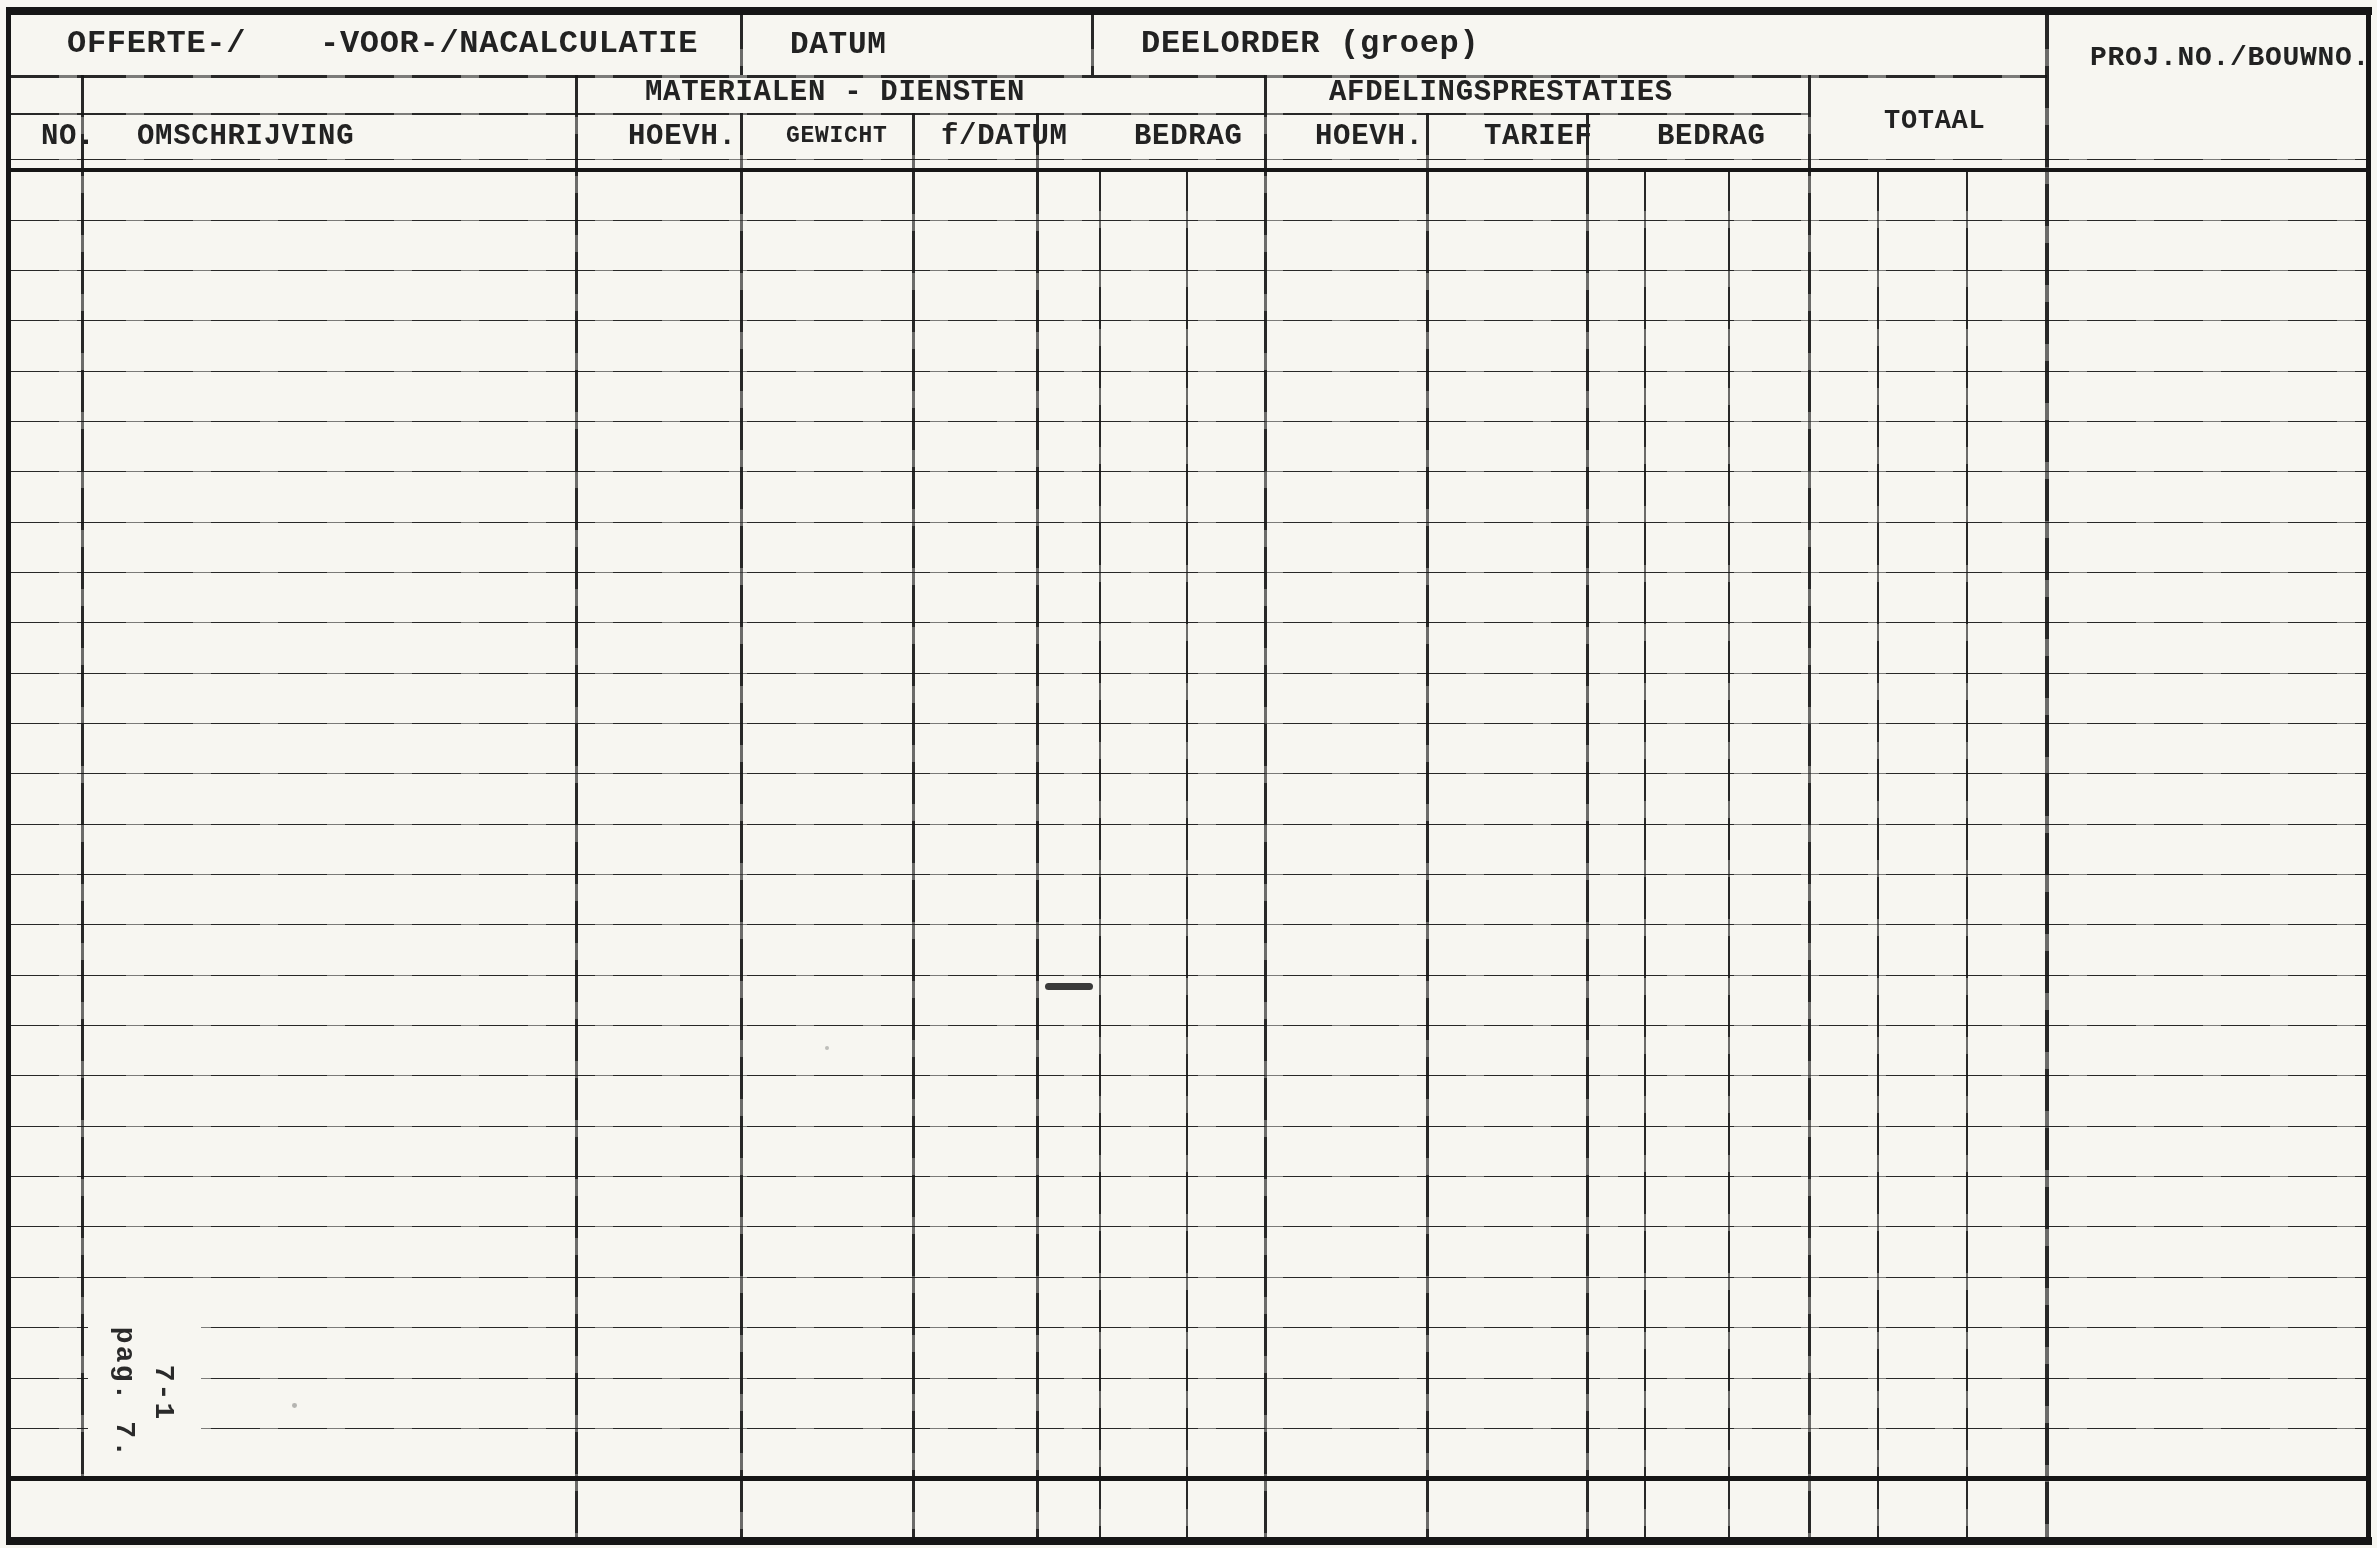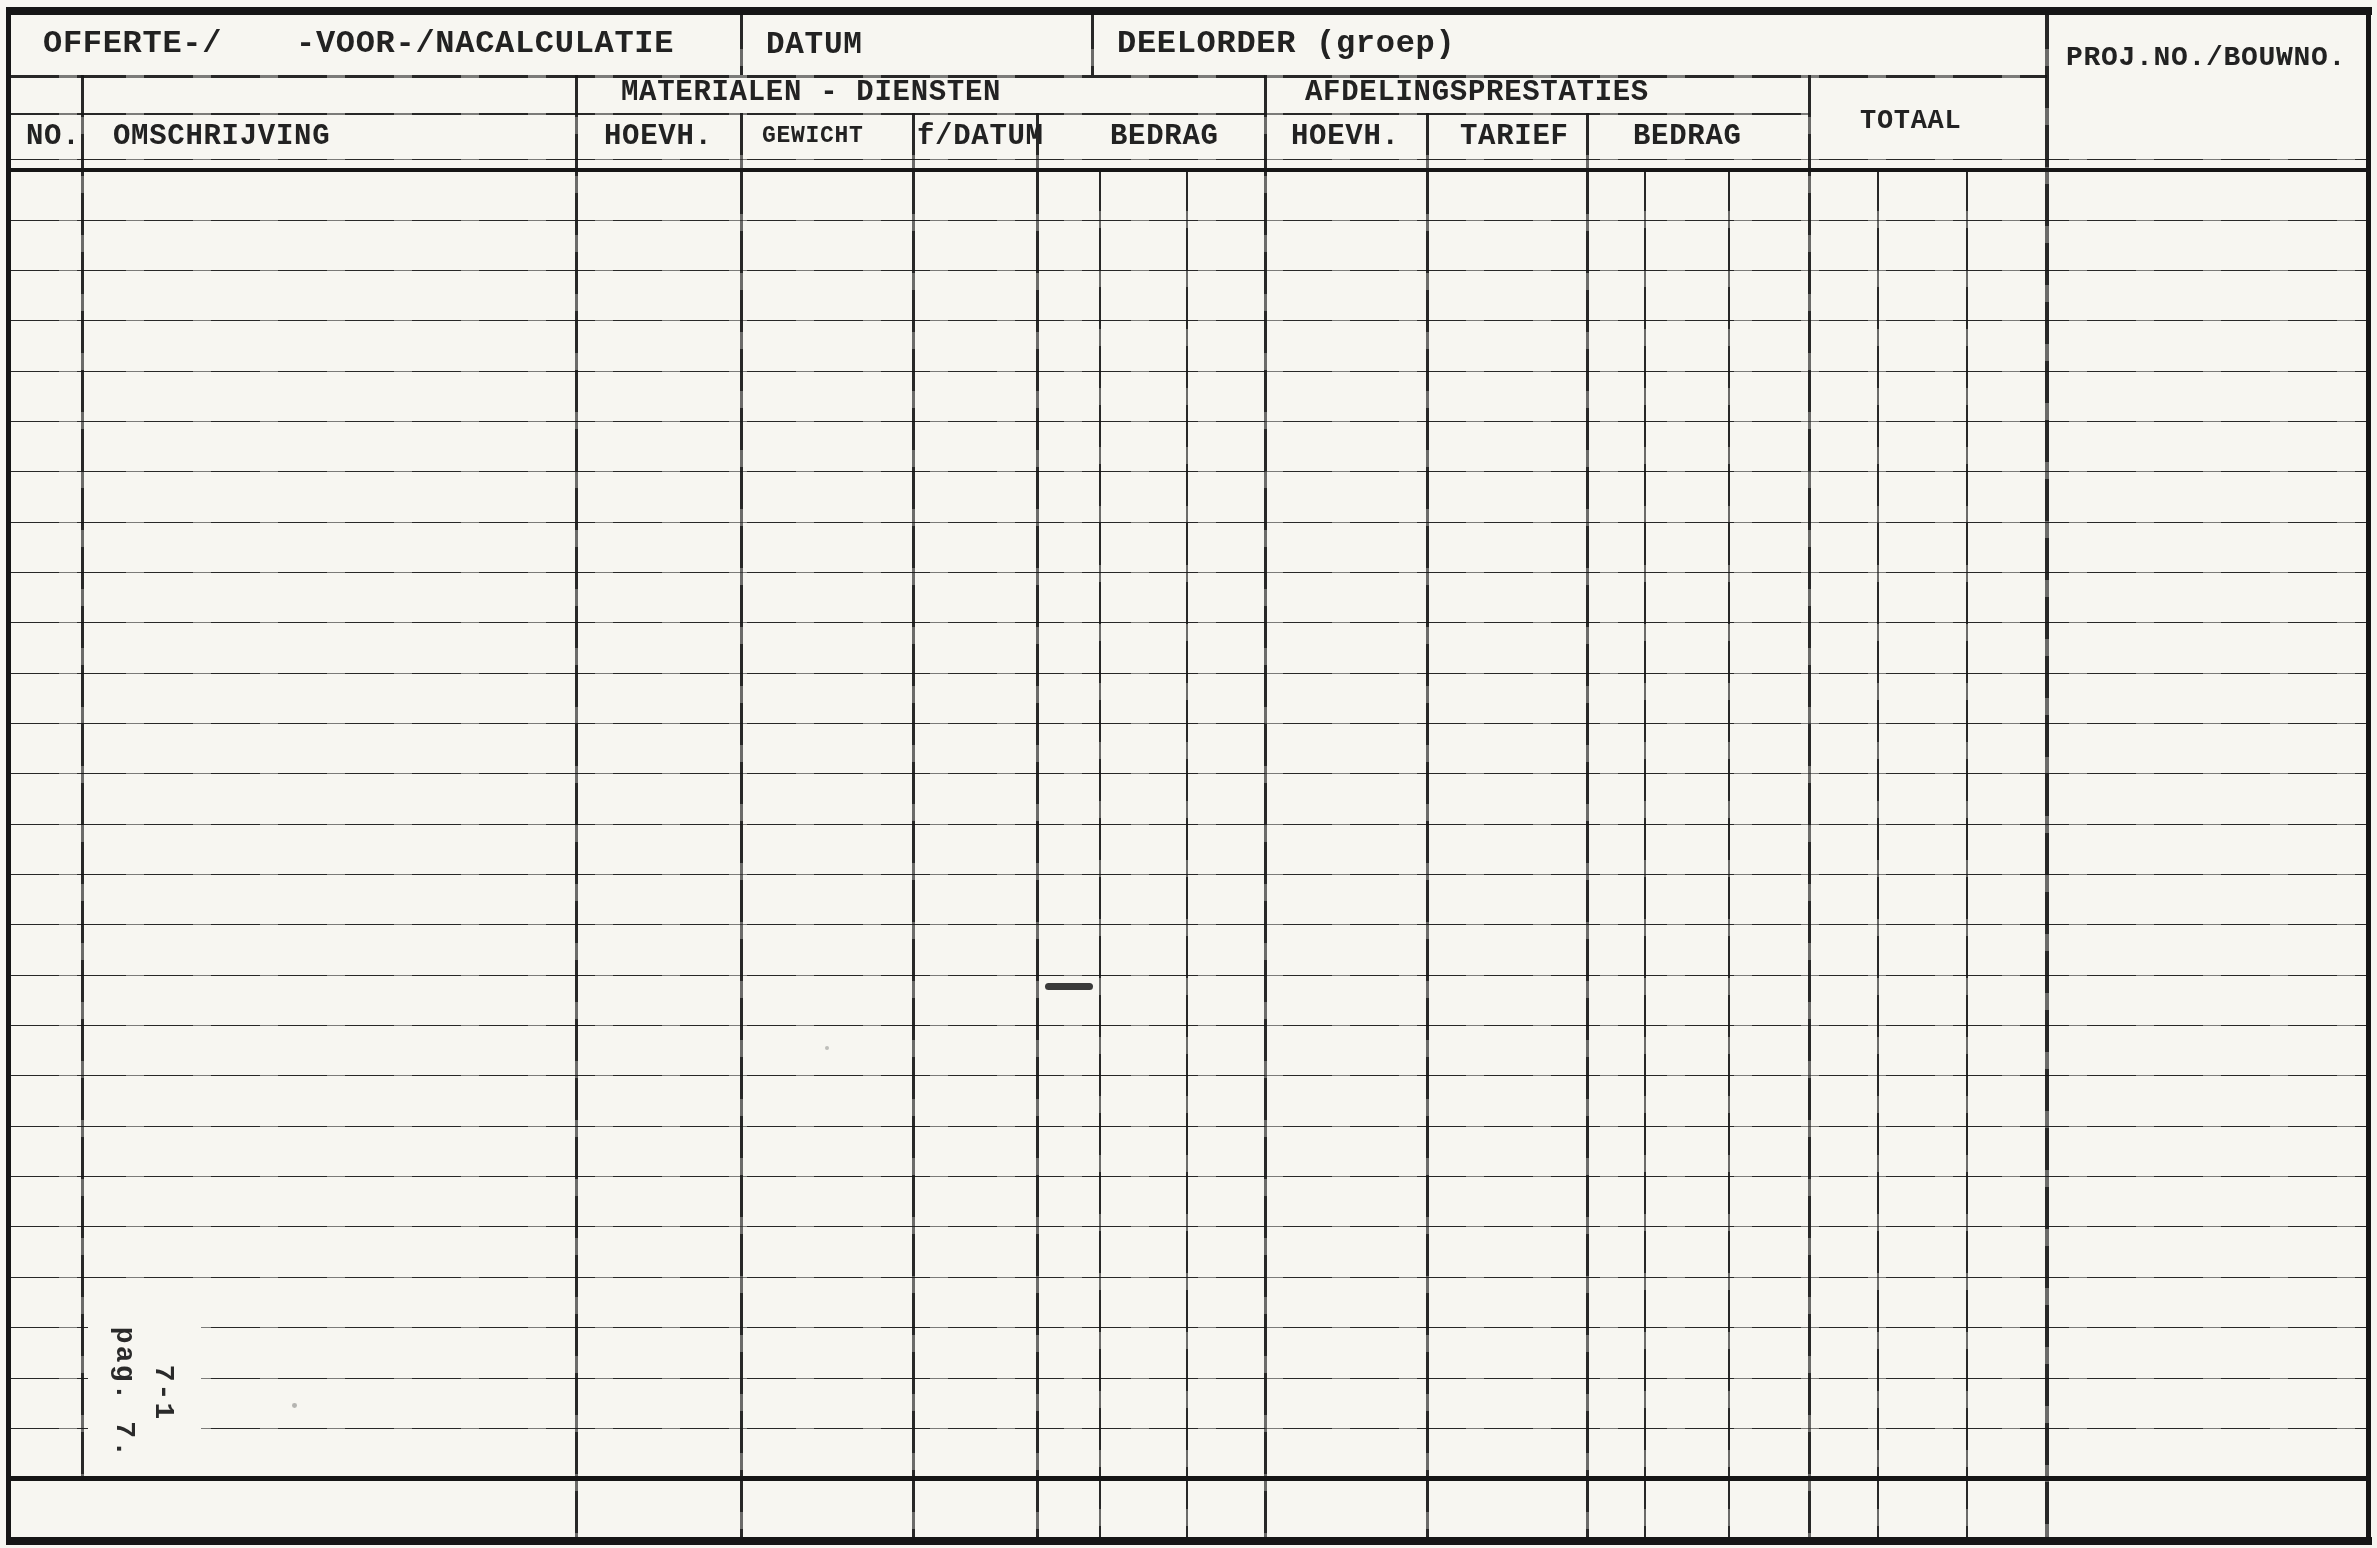--- a/index.html
+++ b/index.html
@@ -36,21 +36,21 @@
     background:#f7f6f1;z-index:3;
     display:flex;align-items:center;justify-content:center;
   }
   .page-note{
     transform:rotate(90deg);
     font-size:28px;line-height:39px;font-weight:700;
     letter-spacing:2.1px;text-align:center;color:#2a2a2a;
     white-space:nowrap;
   }
   .speck{position:absolute;background:#3a3a3a;z-index:2;}
-  .labels{position:absolute;inset:0;z-index:4;}
+  .labels{position:absolute;inset:0;z-index:4;margin-left:24px;}
 </style>
 </head>
 <body>
 
 <div class="sheet">
 
   <div id="lines">
       <div class="hline border" style="left: 5.6px; top: 7px; width: 2366px; height: 8.4px;"></div>
       <div class="hline border" style="left: 5.6px; top: 1537px; width: 2366px; height: 7.7px;"></div>
       <div class="vline border" style="left: 5.6px; top: 7px; width: 5.6px; height: 1538px;"></div>
@@ -121,21 +121,21 @@
     <span class="lbl" style="left:43px;top:24px;font-size:32px;">OFFERTE-/</span>
     <span class="lbl" style="left:296px;top:24px;font-size:32px;">-VOOR-/NACALCULATIE</span>
     <span class="lbl" style="left:766px;top:25px;font-size:31px;">DATUM</span>
     <span class="lbl" style="left:1117px;top:24px;font-size:32px;">DEELORDER (groep)</span>
     <span class="lbl" style="left:2066px;top:38px;font-size:28px;">PROJ.NO./BOUWNO.</span>
 
     <span class="lbl" style="left:621px;top:73px;font-size:29px;">MATERIALEN - DIENSTEN</span>
     <span class="lbl" style="left:1305px;top:73px;font-size:29px;">AFDELINGSPRESTATIES</span>
     <span class="lbl" style="left:1860px;top:102px;font-size:27px;">TOTAAL</span>
 
-    <span class="lbl" style="left:26px;top:117px;font-size:29px;">NO.</span>
+    <span class="lbl" style="left:17px;top:117px;font-size:29px;">NO.</span>
     <span class="lbl" style="left:113px;top:117px;font-size:29px;text-align:center;">OMSCHRIJVING</span>
     <span class="lbl" style="left:604px;top:117px;font-size:29px;">HOEVH.</span>
     <span class="lbl" style="left:762px;top:117px;font-size:23px;">GEWICHT</span>
     <span class="lbl" style="left:917px;top:117px;font-size:29px;">f/DATUM</span>
     <span class="lbl" style="left:1110px;top:117px;font-size:29px;">BEDRAG</span>
     <span class="lbl" style="left:1291px;top:117px;font-size:29px;">HOEVH.</span>
     <span class="lbl" style="left:1460px;top:117px;font-size:29px;">TARIEF</span>
     <span class="lbl" style="left:1633px;top:117px;font-size:29px;">BEDRAG</span>
   </div>
 </div>

